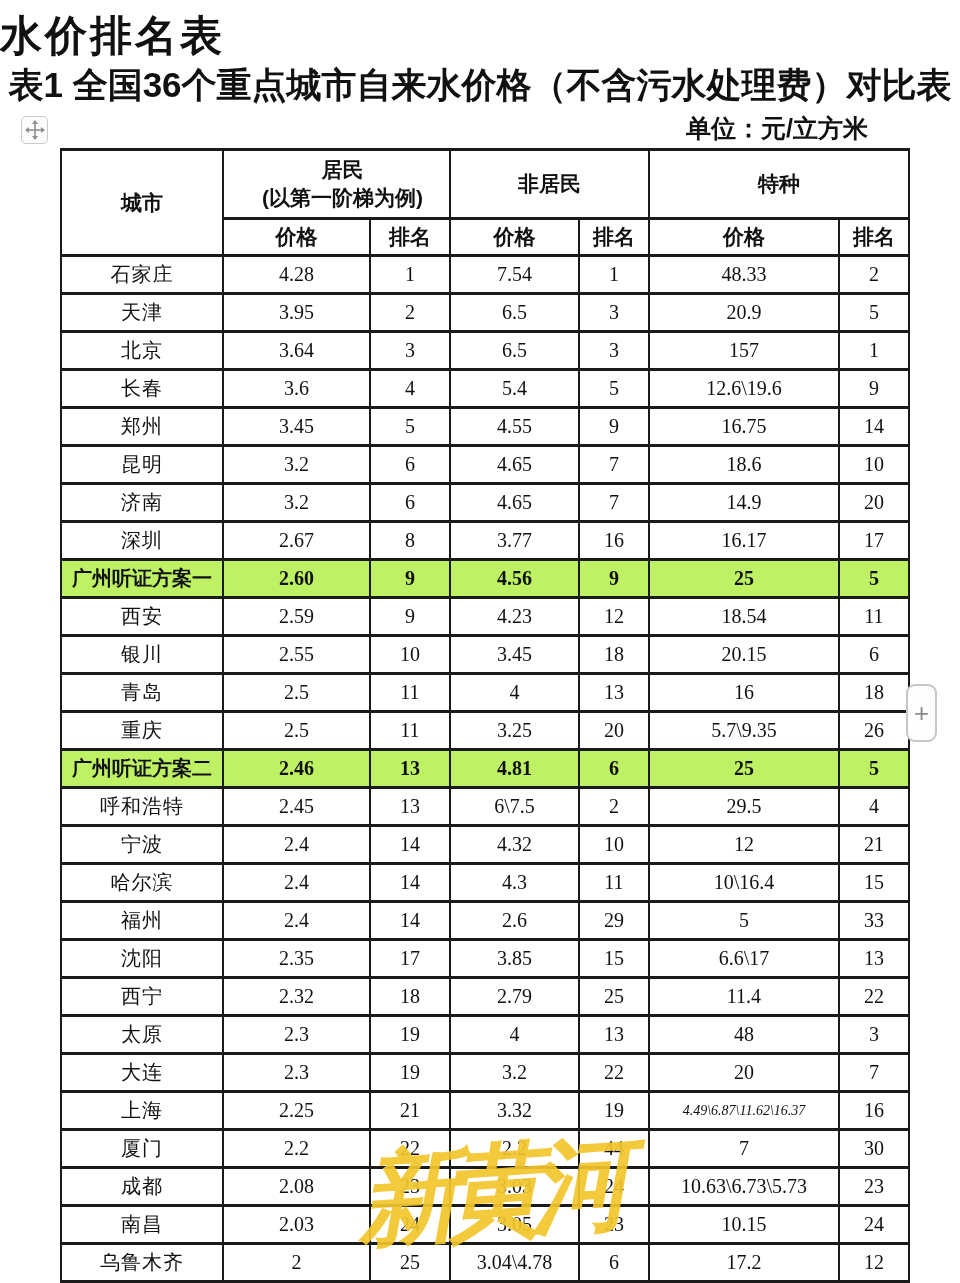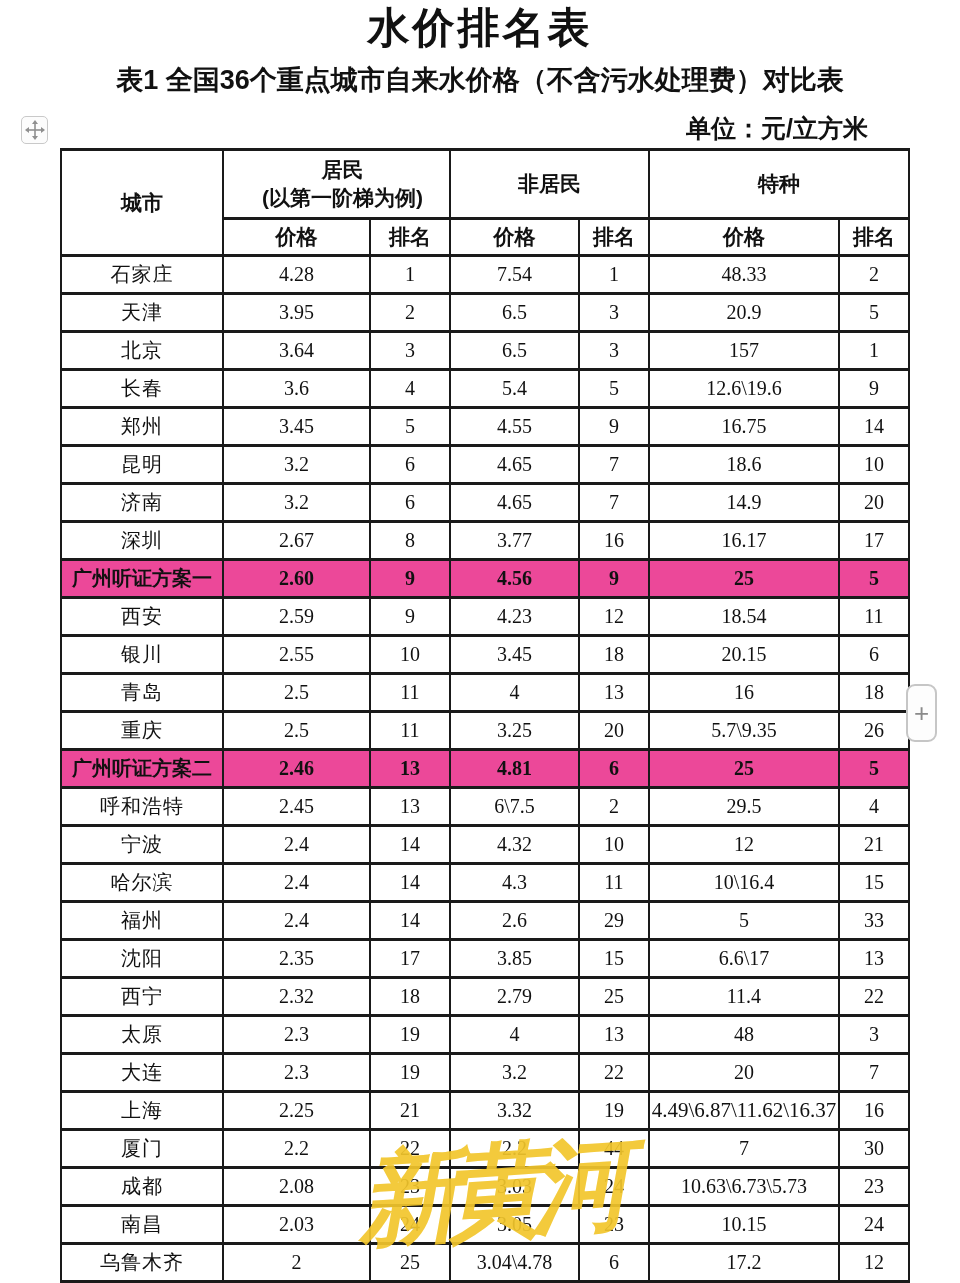--- a/index.html
+++ b/index.html
@@ -5,30 +5,30 @@
   html, body { margin: 0; padding: 0; }
   body {
     width: 960px; height: 1283px;
     background: #ffffff;
     position: relative;
     overflow: hidden;
     font-family: "Liberation Sans", sans-serif;
     color: #111111;
   }
   .page-title {
-    position: absolute; top: 0px; left: 0; width: 100%;
-    text-align: center;
+    position: absolute; top: 8px; left: 0; width: 100%;
+    text-align: left;
     font-size: 42px; font-weight: bold; letter-spacing: 3px;
     margin: 0;
     font-family: "Liberation Sans", sans-serif;
   }
   .table-caption {
     position: absolute; top: 62px; left: 0; width: 100%;
     text-align: center;
-    font-size: 27px; font-weight: bold;
+    font-size: 35px; font-weight: bold;
     margin: 0;
     font-family: "Liberation Sans", sans-serif;
   }
   .unit-label {
     position: absolute; top: 112px; right: 92px;
     font-size: 25px; font-weight: bold;
     font-family: "Liberation Sans", sans-serif;
   }
   .move-handle {
     position: absolute; left: 21px; top: 116px;
@@ -79,29 +79,29 @@
   .water-table thead tr.group-row th { height: 66px; }
   .water-table thead tr.sub-row th { height: 34px; }
   .water-table td {
     font-family: "Liberation Serif", serif;
     font-size: 20px;
     height: 35px;
     background: #ffffff;
   }
   .water-table td.city-cell { letter-spacing: 1px; }
   .water-table tr.hl td {
-    background: #ec4899;
+    background: #bef264;
     font-weight: bold;
   }
   .water-table tr.hl td.city-cell {
     font-family: "Liberation Sans", sans-serif;
     letter-spacing: 0;
     font-size: 20px;
   }
-  .water-table td.tight { font-size: 21px; letter-spacing: 0; }
+  .water-table td.tight { font-size: 14px; letter-spacing: 0; font-style: italic; }
   .grp-line { display: block; line-height: 1.35; margin-left: 12px; }
   .watermark {
     position: absolute; left: 358px; top: 1128px;
     width: 260px; height: 150px;
     font-size: 102px; line-height: 130px;
     font-weight: bold; font-style: italic;
     letter-spacing: -16px;
     color: #f2c62c;
     opacity: 0.92;
     transform: rotate(-4deg);

